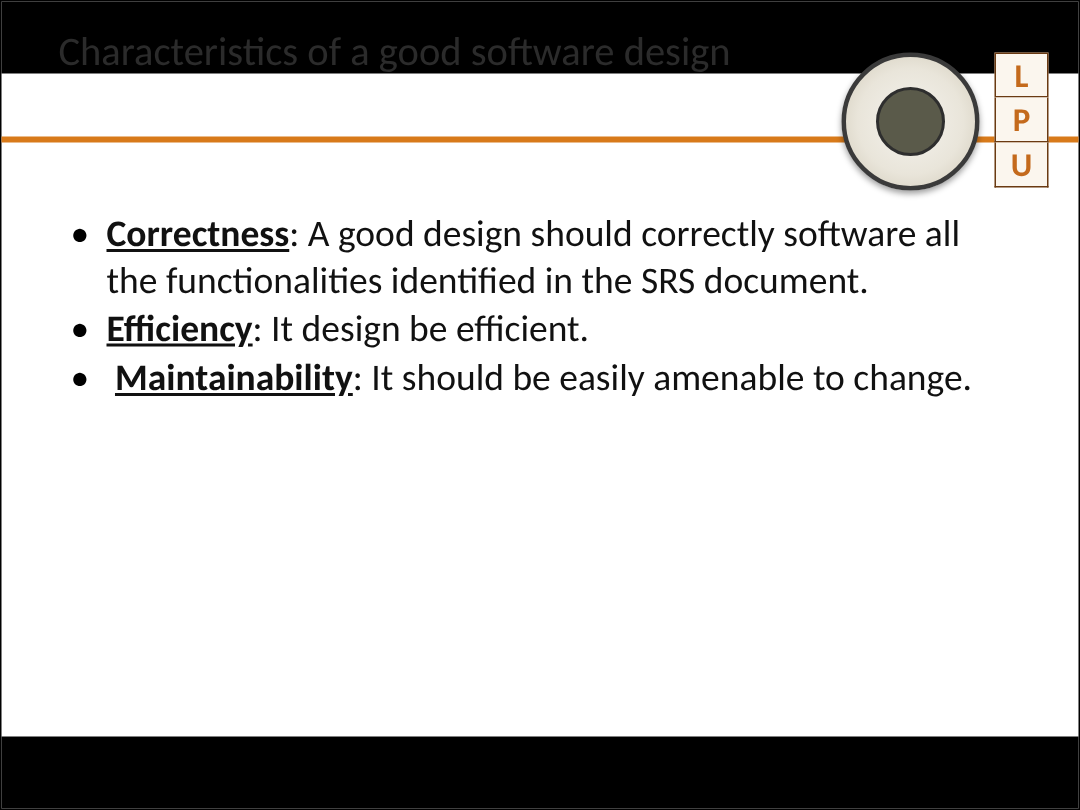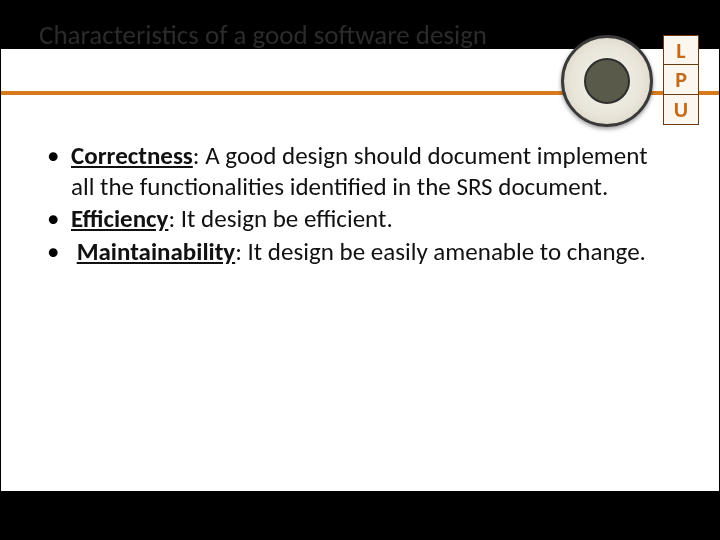--- a/index.html
+++ b/index.html
@@ -123,25 +123,25 @@
 
   <div class="lpu-badge">
     <div class="lpu-box">L</div>
     <div class="lpu-box">P</div>
     <div class="lpu-box">U</div>
   </div>
 
   <div class="content">
     <ul>
       <li>
-        <span class="term">Correctness</span><span>: A good design should document implement all the functionalities identified in the SRS document.</span>
+        <span class="term">Correctness</span><span>: A good design should correctly software all the functionalities identified in the SRS document.</span>
       </li>
       <li>
         <span class="term">Efficiency</span><span>: It design be efficient.</span>
       </li>
       <li>
-        &nbsp;<span class="term">Maintainability</span><span>: It design be easily amenable to change.</span>
+        &nbsp;<span class="term">Maintainability</span><span>: It should be easily amenable to change.</span>
       </li>
     </ul>
   </div>
 
   <div class="bottom-black"></div>
 </div>
 
 </body></html>

